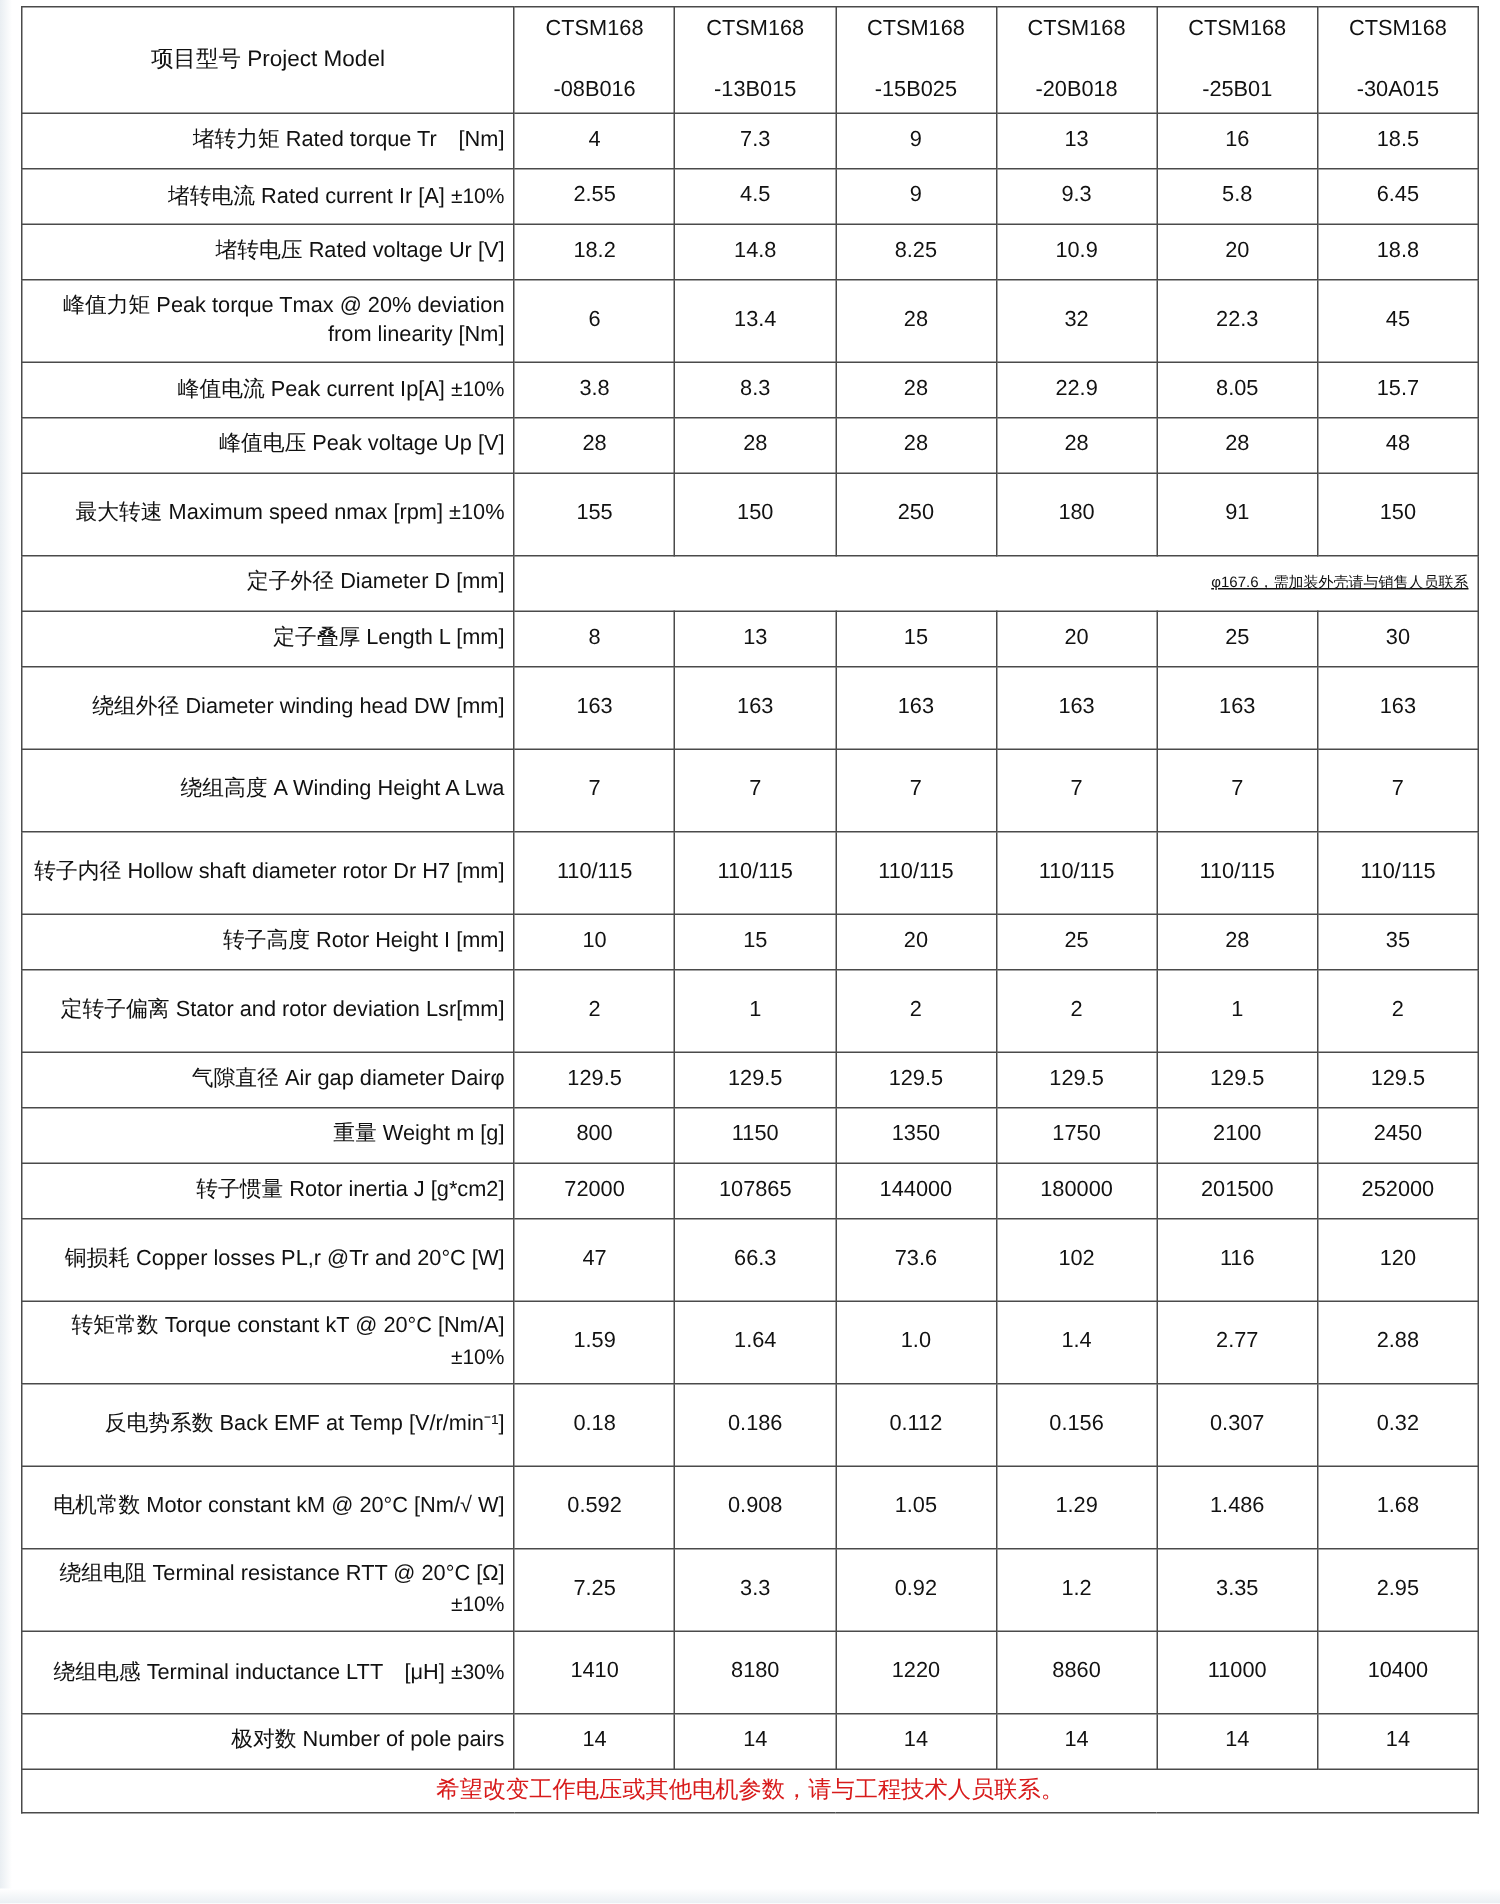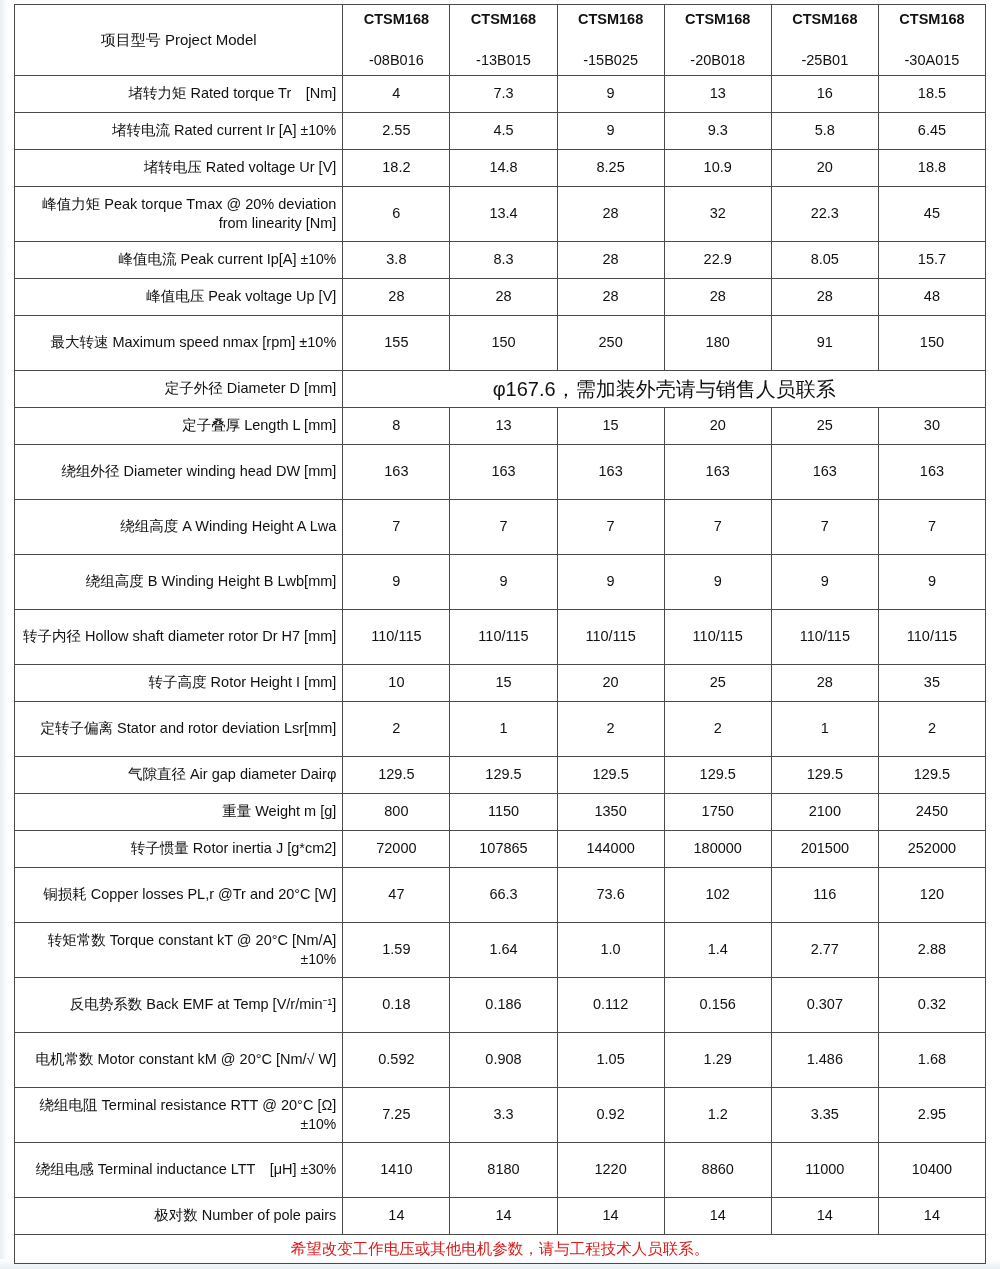--- a/index.html
+++ b/index.html
@@ -74,33 +74,34 @@
     padding-top: 8px;
     padding-bottom: 8px;
   }
   .hdr-model {
     text-align: center;
     font-size: 14.5px;
     line-height: 1.45;
     padding-top: 6px;
     padding-bottom: 6px;
   }
-  .hdr-model .m1 { display: block; font-weight: bold; }
+  .hdr-model .m1 { display: block; }
   .hdr-model .m2 { display: block; margin-top: 20px; }
 
   .tall td { height: 46px; }
   .short td { height: 28px; }
 
   .small-sup {
     font-size: 14px;
     vertical-align: baseline;
   }
   .note-cell {
-    text-align: center;
-    font-size: 20px;
+    text-align: right;
+    font-size: 10px;
+    text-decoration: underline;
   }
   .footer-cell {
     text-align: center;
     color: #d81b1b;
     font-size: 15.5px;
     padding-top: 6px;
     padding-bottom: 6px;
   }
 </style>
 </head>
@@ -250,29 +251,20 @@
       <tr class="tall">
         <td class="label-cell">绕组高度 A Winding Height A Lwa</td>
         <td class="data-cell">7</td>
         <td class="data-cell">7</td>
         <td class="data-cell">7</td>
         <td class="data-cell">7</td>
         <td class="data-cell">7</td>
         <td class="data-cell">7</td>
       </tr>
 
-      <tr class="tall">
-        <td class="label-cell">绕组高度 B Winding Height B Lwb[mm]</td>
-        <td class="data-cell">9</td>
-        <td class="data-cell">9</td>
-        <td class="data-cell">9</td>
-        <td class="data-cell">9</td>
-        <td class="data-cell">9</td>
-        <td class="data-cell">9</td>
-      </tr>
 
       <tr class="tall">
         <td class="label-cell">转子内径 Hollow shaft diameter rotor Dr H7 [mm]</td>
         <td class="data-cell">110/115</td>
         <td class="data-cell">110/115</td>
         <td class="data-cell">110/115</td>
         <td class="data-cell">110/115</td>
         <td class="data-cell">110/115</td>
         <td class="data-cell">110/115</td>
       </tr>

